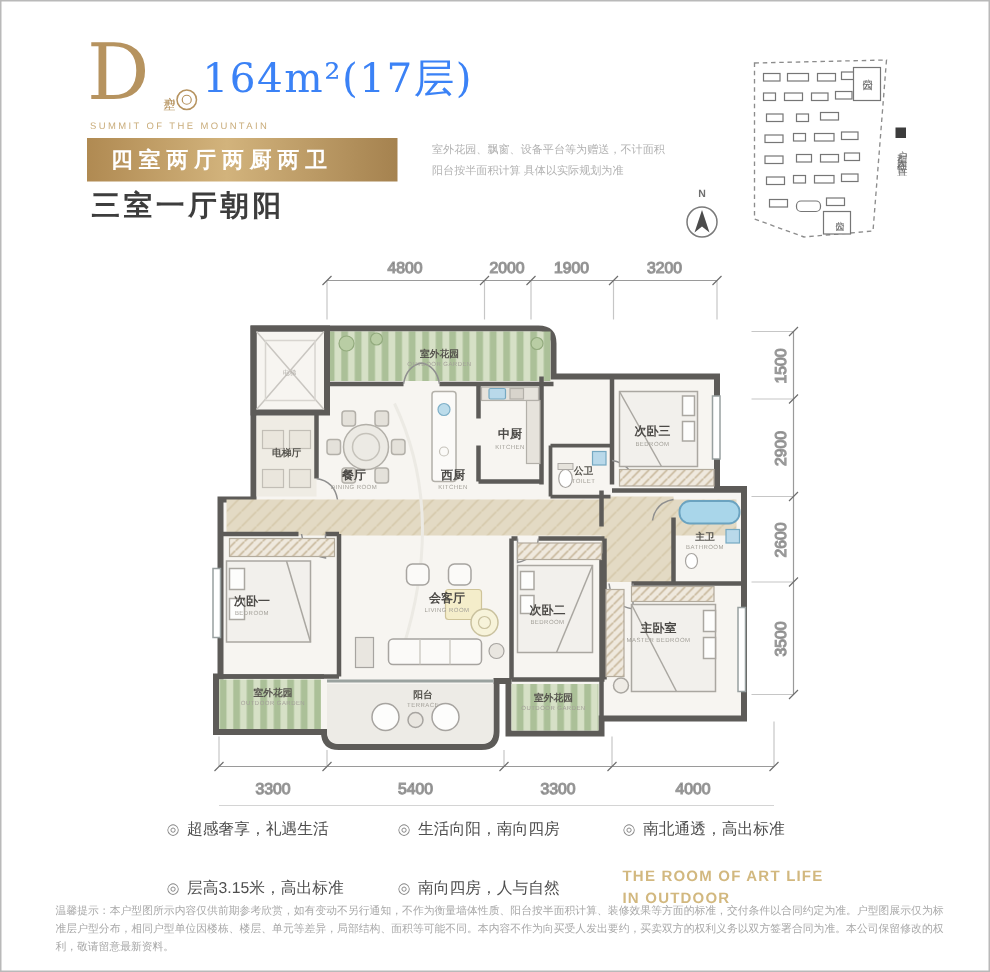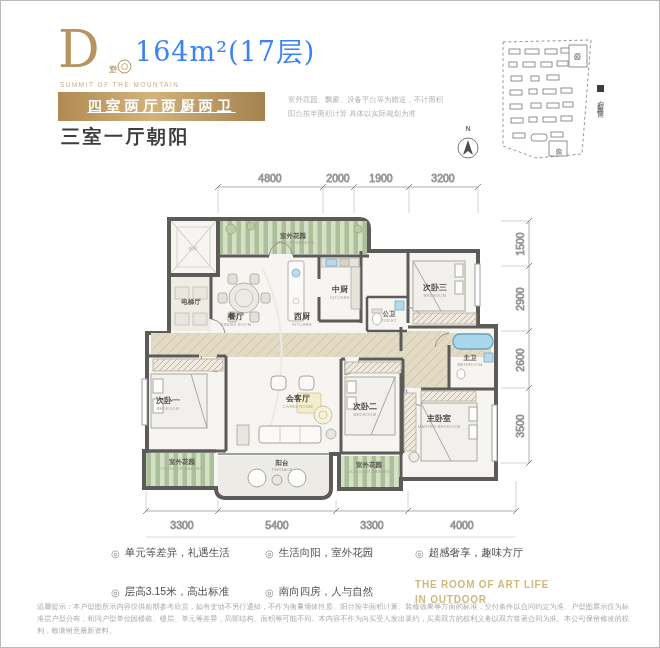--- a/index.html
+++ b/index.html
@@ -8,23 +8,23 @@
   .abs{position:absolute;}
 
   
   .d-letter{left:57px;top:22px;font-family:"DejaVu Serif",serif;font-size:52px;line-height:1;
             color:#b6935f;font-weight:400;}
   .d-sub{left:105px;top:57px;writing-mode:vertical-rl;text-orientation:upright;
          font-size:8px;color:#b6935f;letter-spacing:1px;}
   .seal{left:116px;top:58px;width:15px;height:15px;}
   .area-line{left:134px;top:33px;font-family:"DejaVu Serif",serif;font-size:27px;color:#3b82f6;letter-spacing:1px;}
   .series{left:59px;top:80px;font-size:6.3px;letter-spacing:1.6px;color:#c9ac7a;}
-  .badge{left:57px;top:91px;width:175px;padding:5px 16px;text-align:center;
+  .badge{left:57px;top:91px;width:175px;padding:5px 16px;text-align:left;
          background:linear-gradient(90deg,#b08a52,#d2b37c 45%,#a5824f);
-         color:#fff;font-size:14.5px;font-weight:700;letter-spacing:4px;text-decoration:underline;}
+         color:#fff;font-size:14.5px;font-weight:700;letter-spacing:4px;}
   .subtitle{left:60px;top:123px;font-size:19px;color:#3d3d3d;font-weight:600;letter-spacing:2.5px;}
   .note{left:287px;top:92px;font-size:7.4px;color:#b2b2b2;line-height:1.9;}
 
   
   .vtext{writing-mode:vertical-rl;text-orientation:upright;}
   .park-label{font-size:7px;color:#6e6e6e;letter-spacing:1px;}
   .legend{left:594px;top:84px;display:flex;flex-direction:column;align-items:center;}
   .legend-sq{width:7px;height:7px;background:#3c3c3c;margin-bottom:3px;}
   .legend-txt{font-size:7px;color:#6e6e6e;letter-spacing:2px;}
 
@@ -371,29 +371,29 @@
   <div class="abs vtext park-label" style="left:571px;top:46px;">公园</div>
   <div class="abs vtext park-label" style="left:553px;top:142px;font-size:6px;">公园</div>
   <div class="abs legend">
     <div class="legend-sq"></div>
     <div class="vtext legend-txt">户型所在位置</div>
   </div>
 
   <div class="abs features">
     <div class="feat">
       <span class="bullet">◎</span>
-      <span>单元等差异，礼遇生活</span>
+      <span>超感奢享，礼遇生活</span>
     </div>
     <div class="feat">
       <span class="bullet">◎</span>
-      <span>生活向阳，室外花园</span>
+      <span>生活向阳，南向四房</span>
     </div>
     <div class="feat">
       <span class="bullet">◎</span>
-      <span>超感奢享，趣味方厅</span>
+      <span>南北通透，高出标准</span>
     </div>
     <div class="feat">
       <span class="bullet">◎</span>
       <span>层高3.15米，高出标准</span>
     </div>
     <div class="feat">
       <span class="bullet">◎</span>
       <span>南向四房，人与自然</span>
     </div>
     <div class="slogan">

